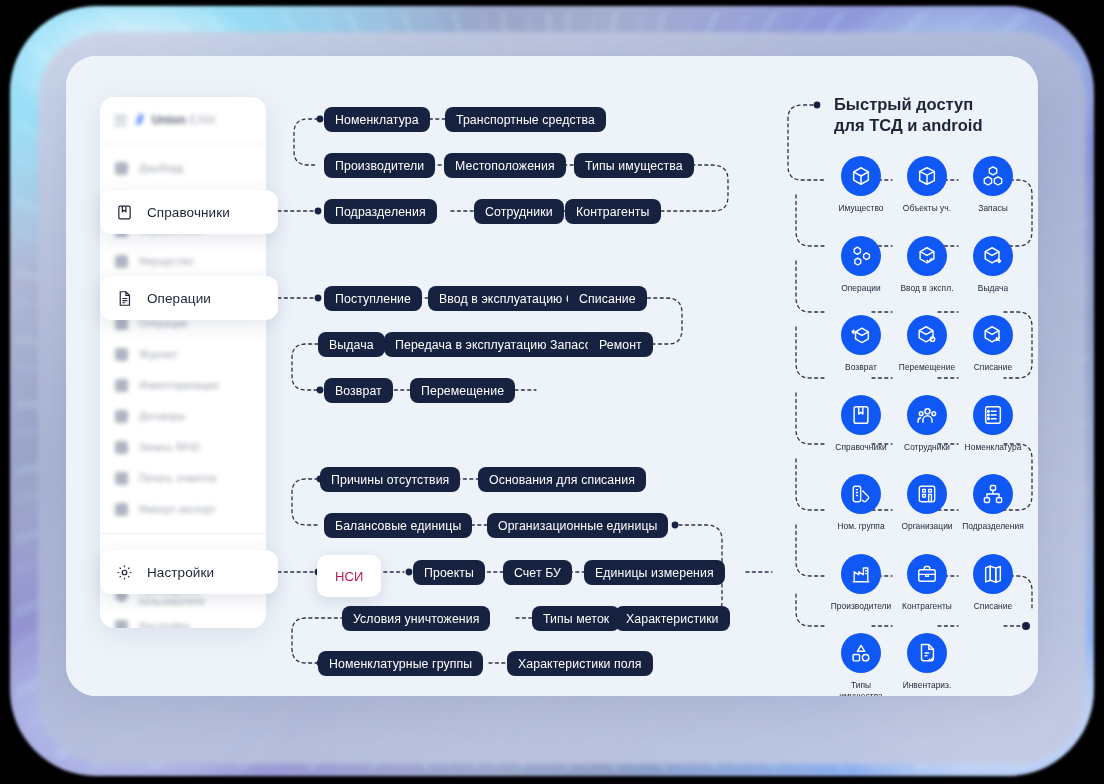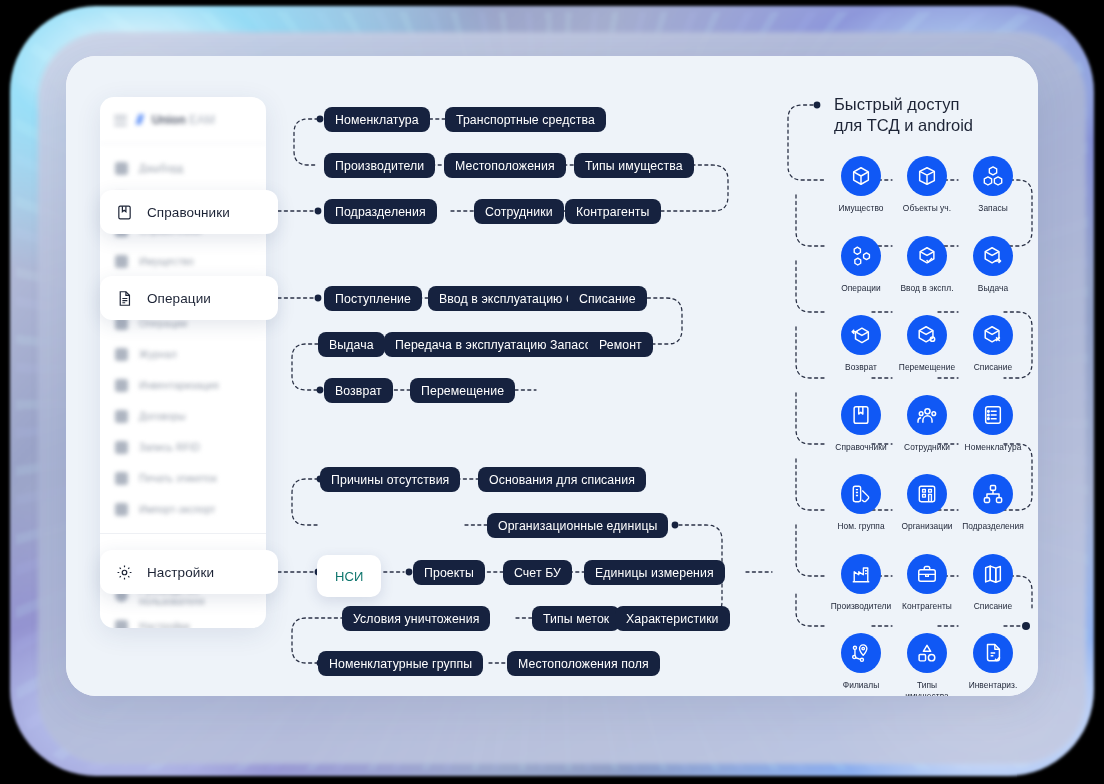--- a/index.html
+++ b/index.html
@@ -113,34 +113,34 @@
     border-radius: 8px;
     font-size: 12.3px;
     letter-spacing: .1px;
     height: 25px;
     display:flex; align-items:center; justify-content:center;
     padding: 0 11px;
     white-space: nowrap;
     z-index: 3;
   }
   .pill.light {
-    background:#fff; color:#0f766e;
+    background:#fff; color:#be185d;
     box-shadow: 0 4px 14px rgba(40,60,110,.14);
     height: 42px; border-radius: 10px; padding: 16px 18px; font-size: 13px;
   }
 
   
   .conn { position:absolute; left:0; top:0; width:972px; height:640px; z-index:1; pointer-events:none; }
   .conn path { fill:none; stroke:#2a3146; stroke-width:1.3; stroke-dasharray: 3 3.4; stroke-linecap:round; }
   .conn circle { fill:#16223f; }
 
   
   .qa-title {
     position:absolute; left: 768px; top: 38px; width: 200px;
-    font-size: 16.5px; line-height: 21px; color:#1d2436; font-weight:400;
+    font-size: 16.5px; line-height: 21px; color:#1d2436; font-weight:700;
     z-index: 3;
   }
   .qa-grid {
     position:absolute; left: 762px; top: 100px;
     width: 198px;
     display:grid; grid-template-columns: repeat(3, 66px); gap: 22px 0;
     z-index: 3;
   }
   .qa-cell { display:flex; flex-direction:column; align-items:center; }
   .qa-circ {
@@ -357,34 +357,35 @@
     <div class="pill" style="left:362px;top:230px">Ввод в эксплуатацию ОУ</div>
     <div class="pill" style="left:502px;top:230px">Списание</div>
     <div class="pill" style="left:252px;top:276px">Выдача</div>
     <div class="pill" style="left:318px;top:276px">Передача в эксплуатацию Запасов</div>
     <div class="pill" style="left:522px;top:276px">Ремонт</div>
     <div class="pill" style="left:258px;top:322px">Возврат</div>
     <div class="pill" style="left:344px;top:322px">Перемещение</div>
 
     <div class="pill" style="left:254px;top:411px">Причины отсутствия</div>
     <div class="pill" style="left:412px;top:411px">Основания для списания</div>
+    <div class="pill" style="left:258px;top:457px">Балансовые единицы</div>
     <div class="pill" style="left:421px;top:457px">Организационные единицы</div>
 
     <div class="pill light" style="left:251px;top:499px">НСИ</div>
 
     <div class="pill" style="left:347px;top:504px">Проекты</div>
     <div class="pill" style="left:437px;top:504px">Счет БУ</div>
     <div class="pill" style="left:518px;top:504px">Единицы измерения</div>
 
     <div class="pill" style="left:276px;top:550px">Условия уничтожения</div>
     <div class="pill" style="left:466px;top:550px">Типы меток</div>
     <div class="pill" style="left:549px;top:550px">Характеристики</div>
 
     <div class="pill" style="left:252px;top:595px">Номенклатурные группы</div>
-    <div class="pill" style="left:441px;top:595px">Местоположения поля</div>
+    <div class="pill" style="left:441px;top:595px">Характеристики поля</div>
 
     <div class="qa-title">
       <div>Быстрый доступ</div>
       <div>для ТСД и android</div>
     </div>
 
     <div class="qa-grid">
 
       <div class="qa-cell">
         <span class="qa-circ">
@@ -581,33 +582,20 @@
         <span class="qa-circ">
           <svg viewBox="0 0 24 24" fill="none" stroke="#fff" stroke-width="1.6" stroke-linejoin="round">
               <path d="M4 5.2l5-1.8v15.4l-5 1.8z"></path>
               <path d="M9 3.4l6 2.2v15.4L9 18.8z"></path>
               <path d="M15 5.6l5-1.8v15.4l-5 1.8z"></path>
             </svg>
         </span>
         <span class="qa-lab">Списание</span>
       </div>
 
-      <div class="qa-cell">
-        <span class="qa-circ">
-          <svg viewBox="0 0 24 24" fill="none" stroke="#fff" stroke-width="1.5" stroke-linejoin="round">
-              <path d="M14.4 3.2a4 4 0 0 1 4 4c0 3-4 7.4-4 7.4s-4-4.4-4-7.4a4 4 0 0 1 4-4z"></path>
-              <circle cx="14.4" cy="7.2" r="1.4"></circle>
-              <circle cx="5.4" cy="6.4" r="1.7"></circle>
-              <circle cx="4.6" cy="16.4" r="1.7"></circle>
-              <circle cx="13" cy="19.4" r="1.7"></circle>
-              <path d="M5.4 8.1v6.6M6.2 17.2l5.2 1.8"></path>
-            </svg>
-        </span>
-        <span class="qa-lab">Филиалы</span>
-      </div>
 
       <div class="qa-cell">
         <span class="qa-circ">
           <svg viewBox="0 0 24 24" fill="none" stroke="#fff" stroke-width="1.6" stroke-linejoin="round">
               <path d="M12 3.6l4 6.6H8z"></path>
               <rect x="3.4" y="13.6" width="7" height="7" rx="1.2"></rect>
               <circle cx="17" cy="17.1" r="3.5"></circle>
             </svg>
         </span>
         <span class="qa-lab">Типы имущества</span>

